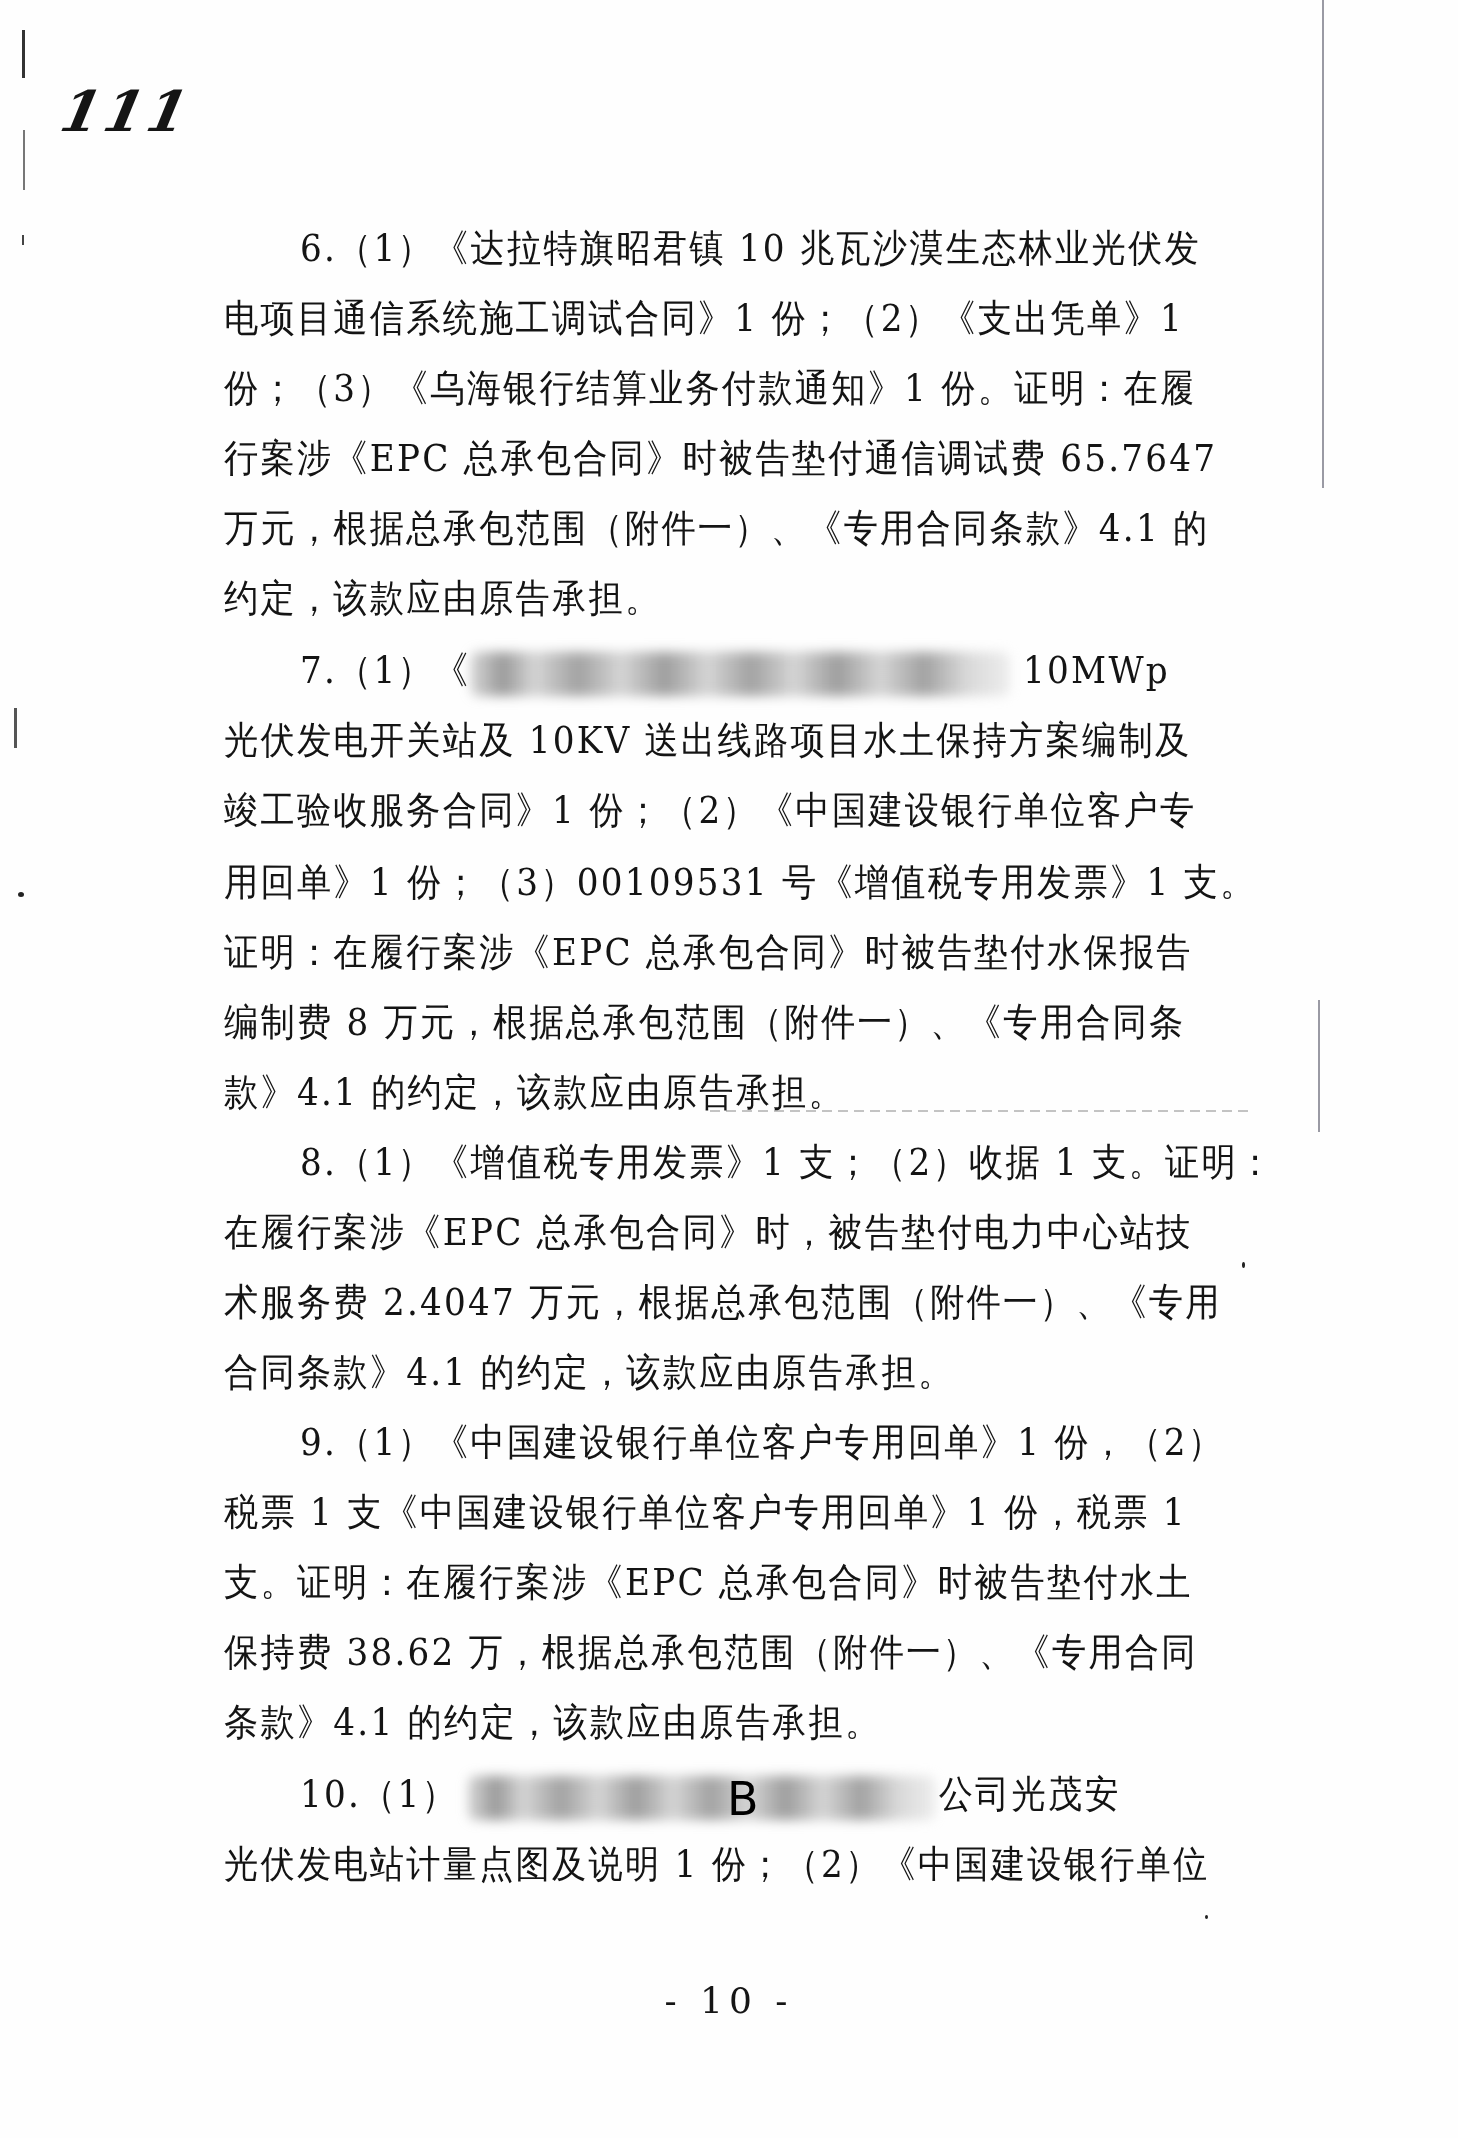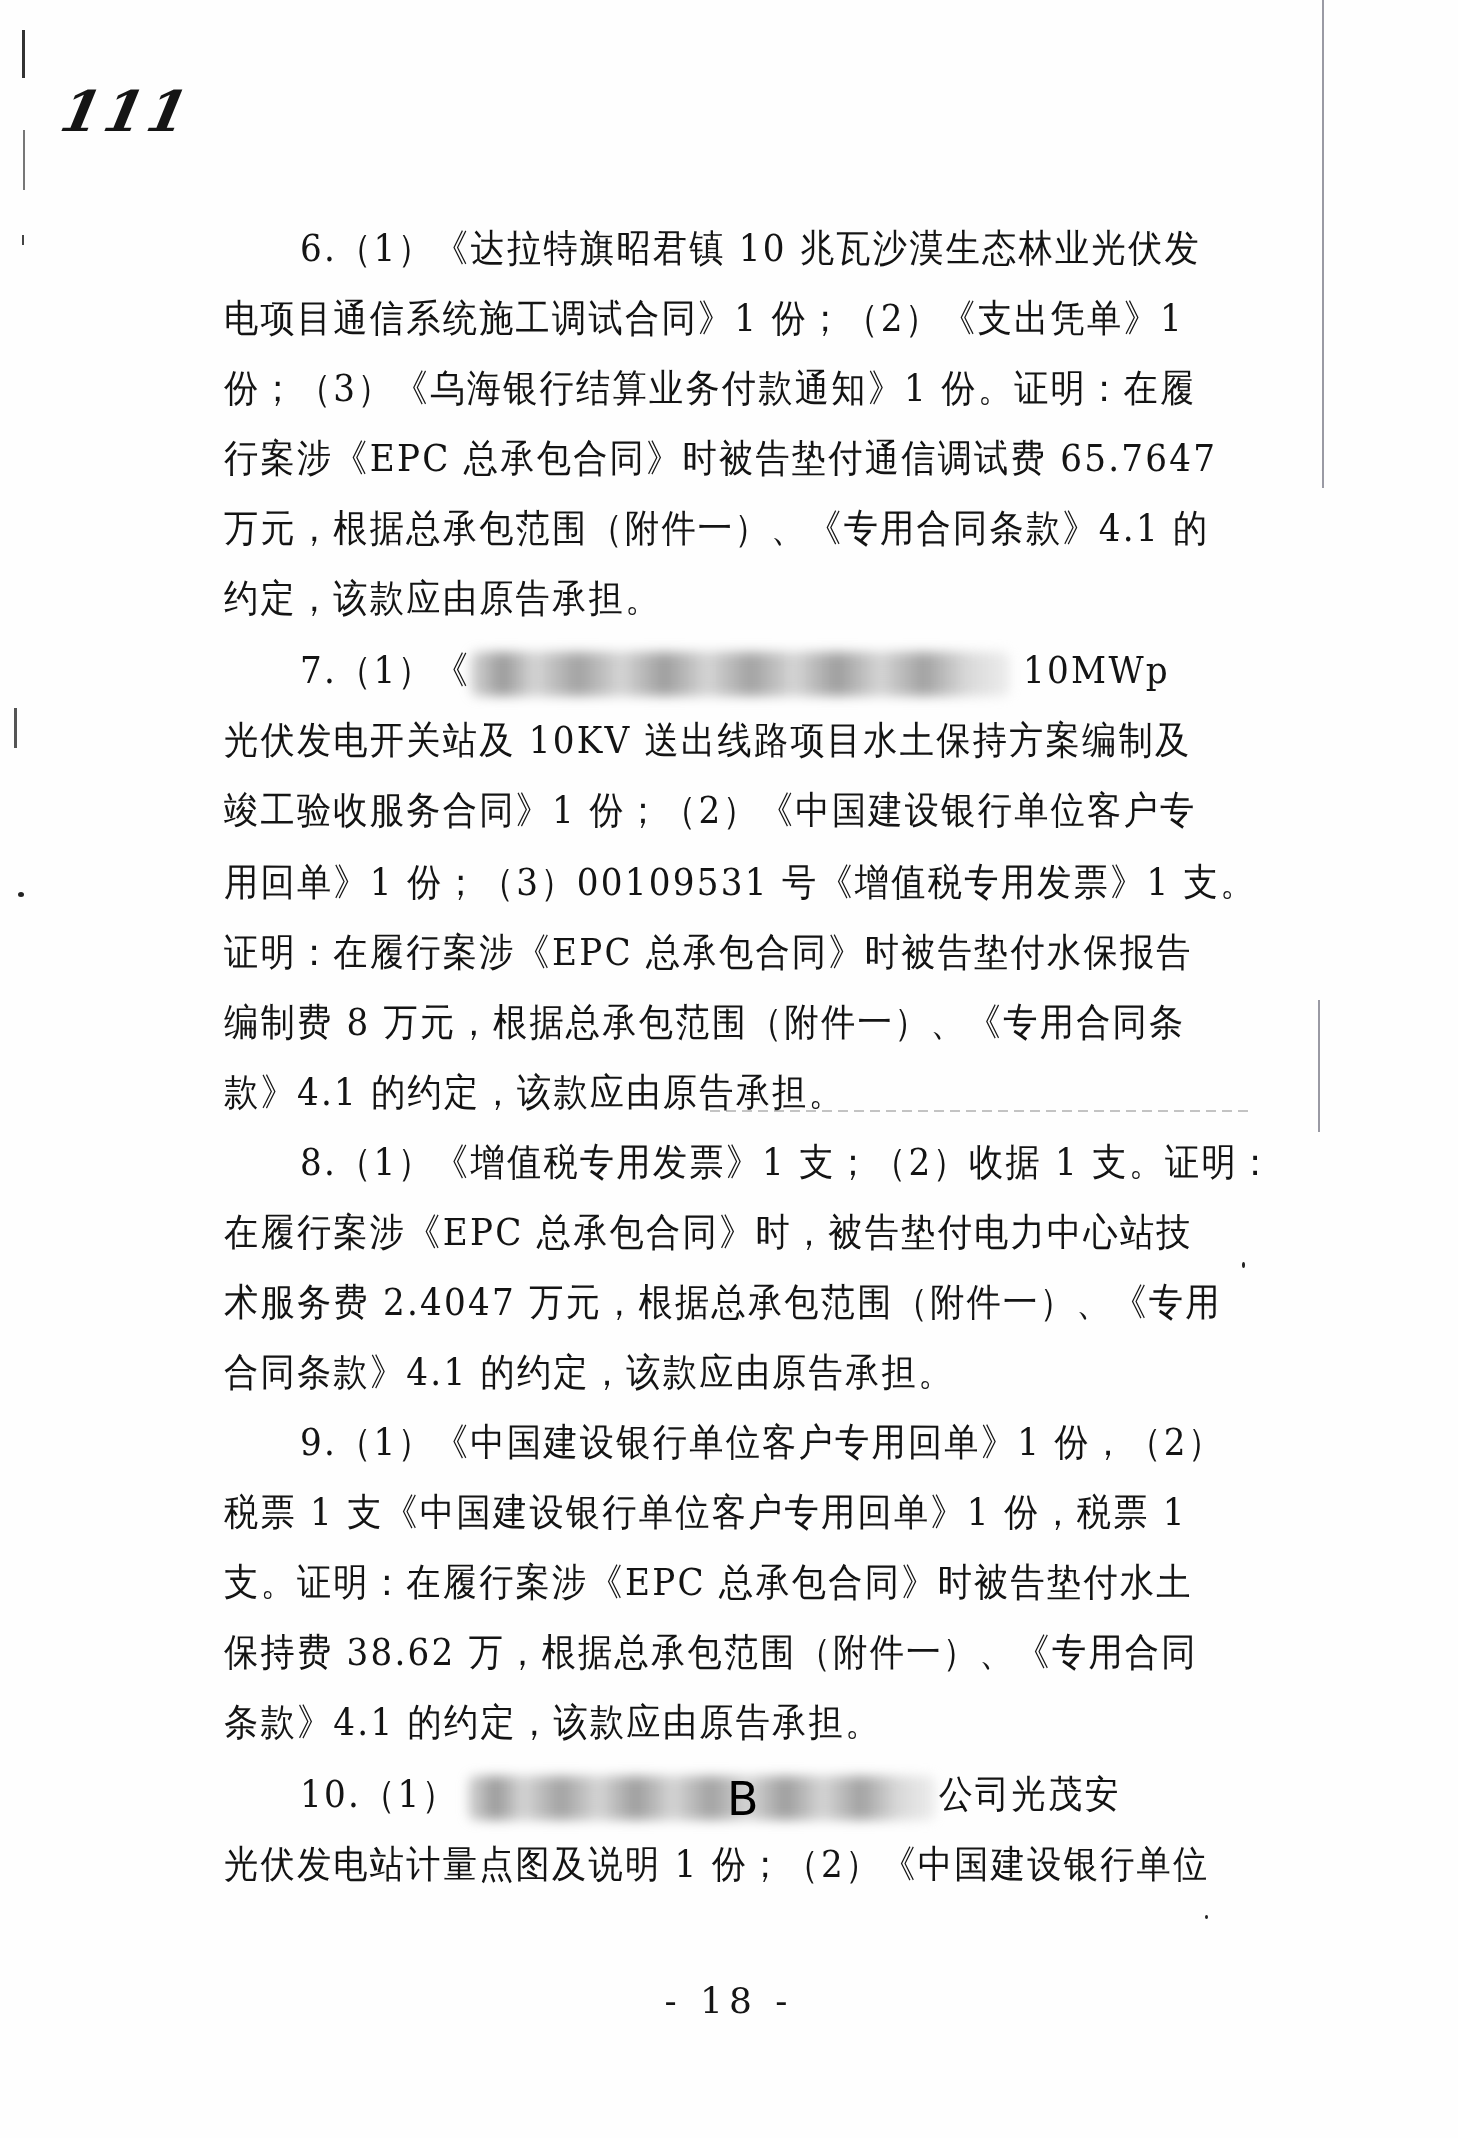--- a/index.html
+++ b/index.html
@@ -152,14 +152,14 @@
   <div class="line" style="top:1622px;">保持费 38.62 万，根据总承包范围（附件一）、《专用合同</div>
   <div class="line" style="top:1692px;">条款》4.1 的约定，该款应由原告承担。</div>
 
   <div class="line indent" style="top:1764px;">
     <span>10.（1）</span><span class="redacted" style="width:520px; margin-left:10px;"></span><span style="margin-left:4px;">公司光茂安</span>
   </div>
   <div class="redact-letter">B</div>
 
   <div class="line" style="top:1834px;">光伏发电站计量点图及说明 1 份；（2）《中国建设银行单位</div>
 
-  <div class="page-number">- 18 -</div>
+  <div class="page-number">- 10 -</div>
 </div>
 
 </body></html>

